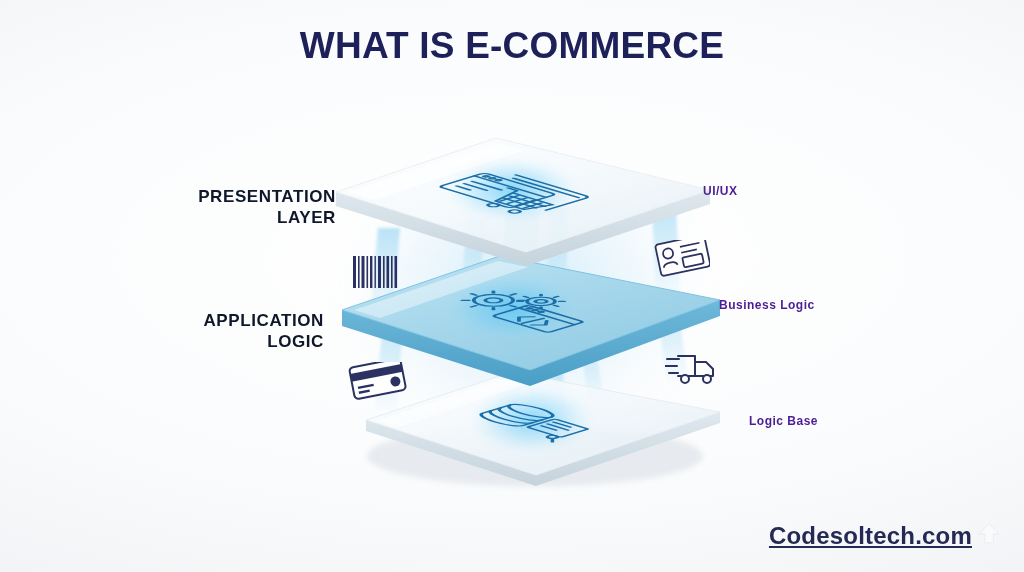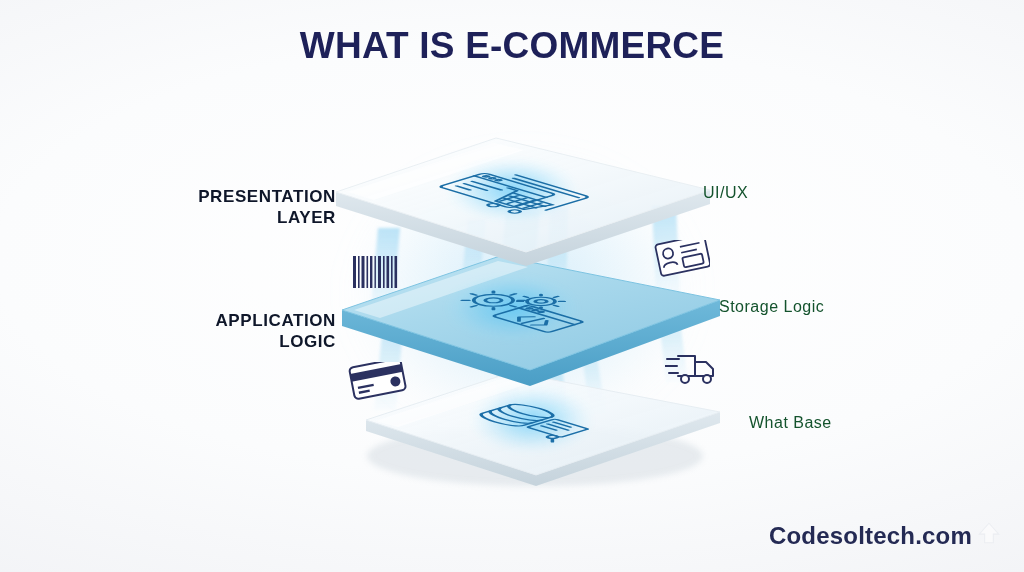--- a/index.html
+++ b/index.html
@@ -42,41 +42,42 @@
     position:absolute;
     color:#0f172a;
     font-weight:bold;
     font-size:17px;
     letter-spacing:.6px;
     line-height:1.26;
     text-align:right;
     text-transform:uppercase;
   }
   #lbl-presentation{left:100px;top:186px;width:236px;}
-  #lbl-application{left:100px;top:310px;width:236px;}
+  #lbl-application{left:88px;top:310px;width:236px;}
   #lbl-datastorage{left:100px;top:444px;width:268px;}
 
   
   .lbl-right{
     position:absolute;
-    color:#14532d;
-    font-weight:normal;
-    font-size:16px;
+    color:#4c1d95;
+    font-weight:bold;
+    font-size:12px;
     letter-spacing:.5px;
     white-space:nowrap;
   }
   #lbl-uiux{left:703px;top:184px;}
   #lbl-business{left:719px;top:298px;}
   #lbl-database{left:749px;top:414px;}
 
   
   .watermark{
     position:absolute;right:52px;bottom:22px;
     color:#242a54;font-weight:bold;font-size:24px;
     letter-spacing:.2px;
+    text-decoration:underline;
   }
   .wm-arrow{
     position:absolute;right:22px;bottom:26px;
     width:26px;height:26px;
     opacity:.5;
   }
 
   
   #iso{
     position:absolute;left:300px;top:120px;width:460px;height:390px;
@@ -251,22 +252,22 @@
   <div class="lbl-left" id="lbl-presentation">
     <span>Presentation</span><br>
     <span>Layer</span>
   </div>
   <div class="lbl-left" id="lbl-application">
     <span>Application</span><br>
     <span>Logic</span>
   </div>
 
   <div class="lbl-right" id="lbl-uiux">UI/UX</div>
-  <div class="lbl-right" id="lbl-business">Storage Logic</div>
-  <div class="lbl-right" id="lbl-database">What Base</div>
+  <div class="lbl-right" id="lbl-business">Business Logic</div>
+  <div class="lbl-right" id="lbl-database">Logic Base</div>
 
   <svg class="float-ic" style="left:352px;top:256px;" width="46" height="32" viewBox="0 0 46 32">
     <g fill="#2b3160">
       <rect x="1" y="0" width="3" height="32"></rect>
       <rect x="6" y="0" width="1.6" height="32"></rect>
       <rect x="9.5" y="0" width="3" height="32"></rect>
       <rect x="14.5" y="0" width="1.6" height="32"></rect>
       <rect x="18" y="0" width="2.4" height="32"></rect>
       <rect x="22.5" y="0" width="1.4" height="32"></rect>
       <rect x="26" y="0" width="3" height="32"></rect>

